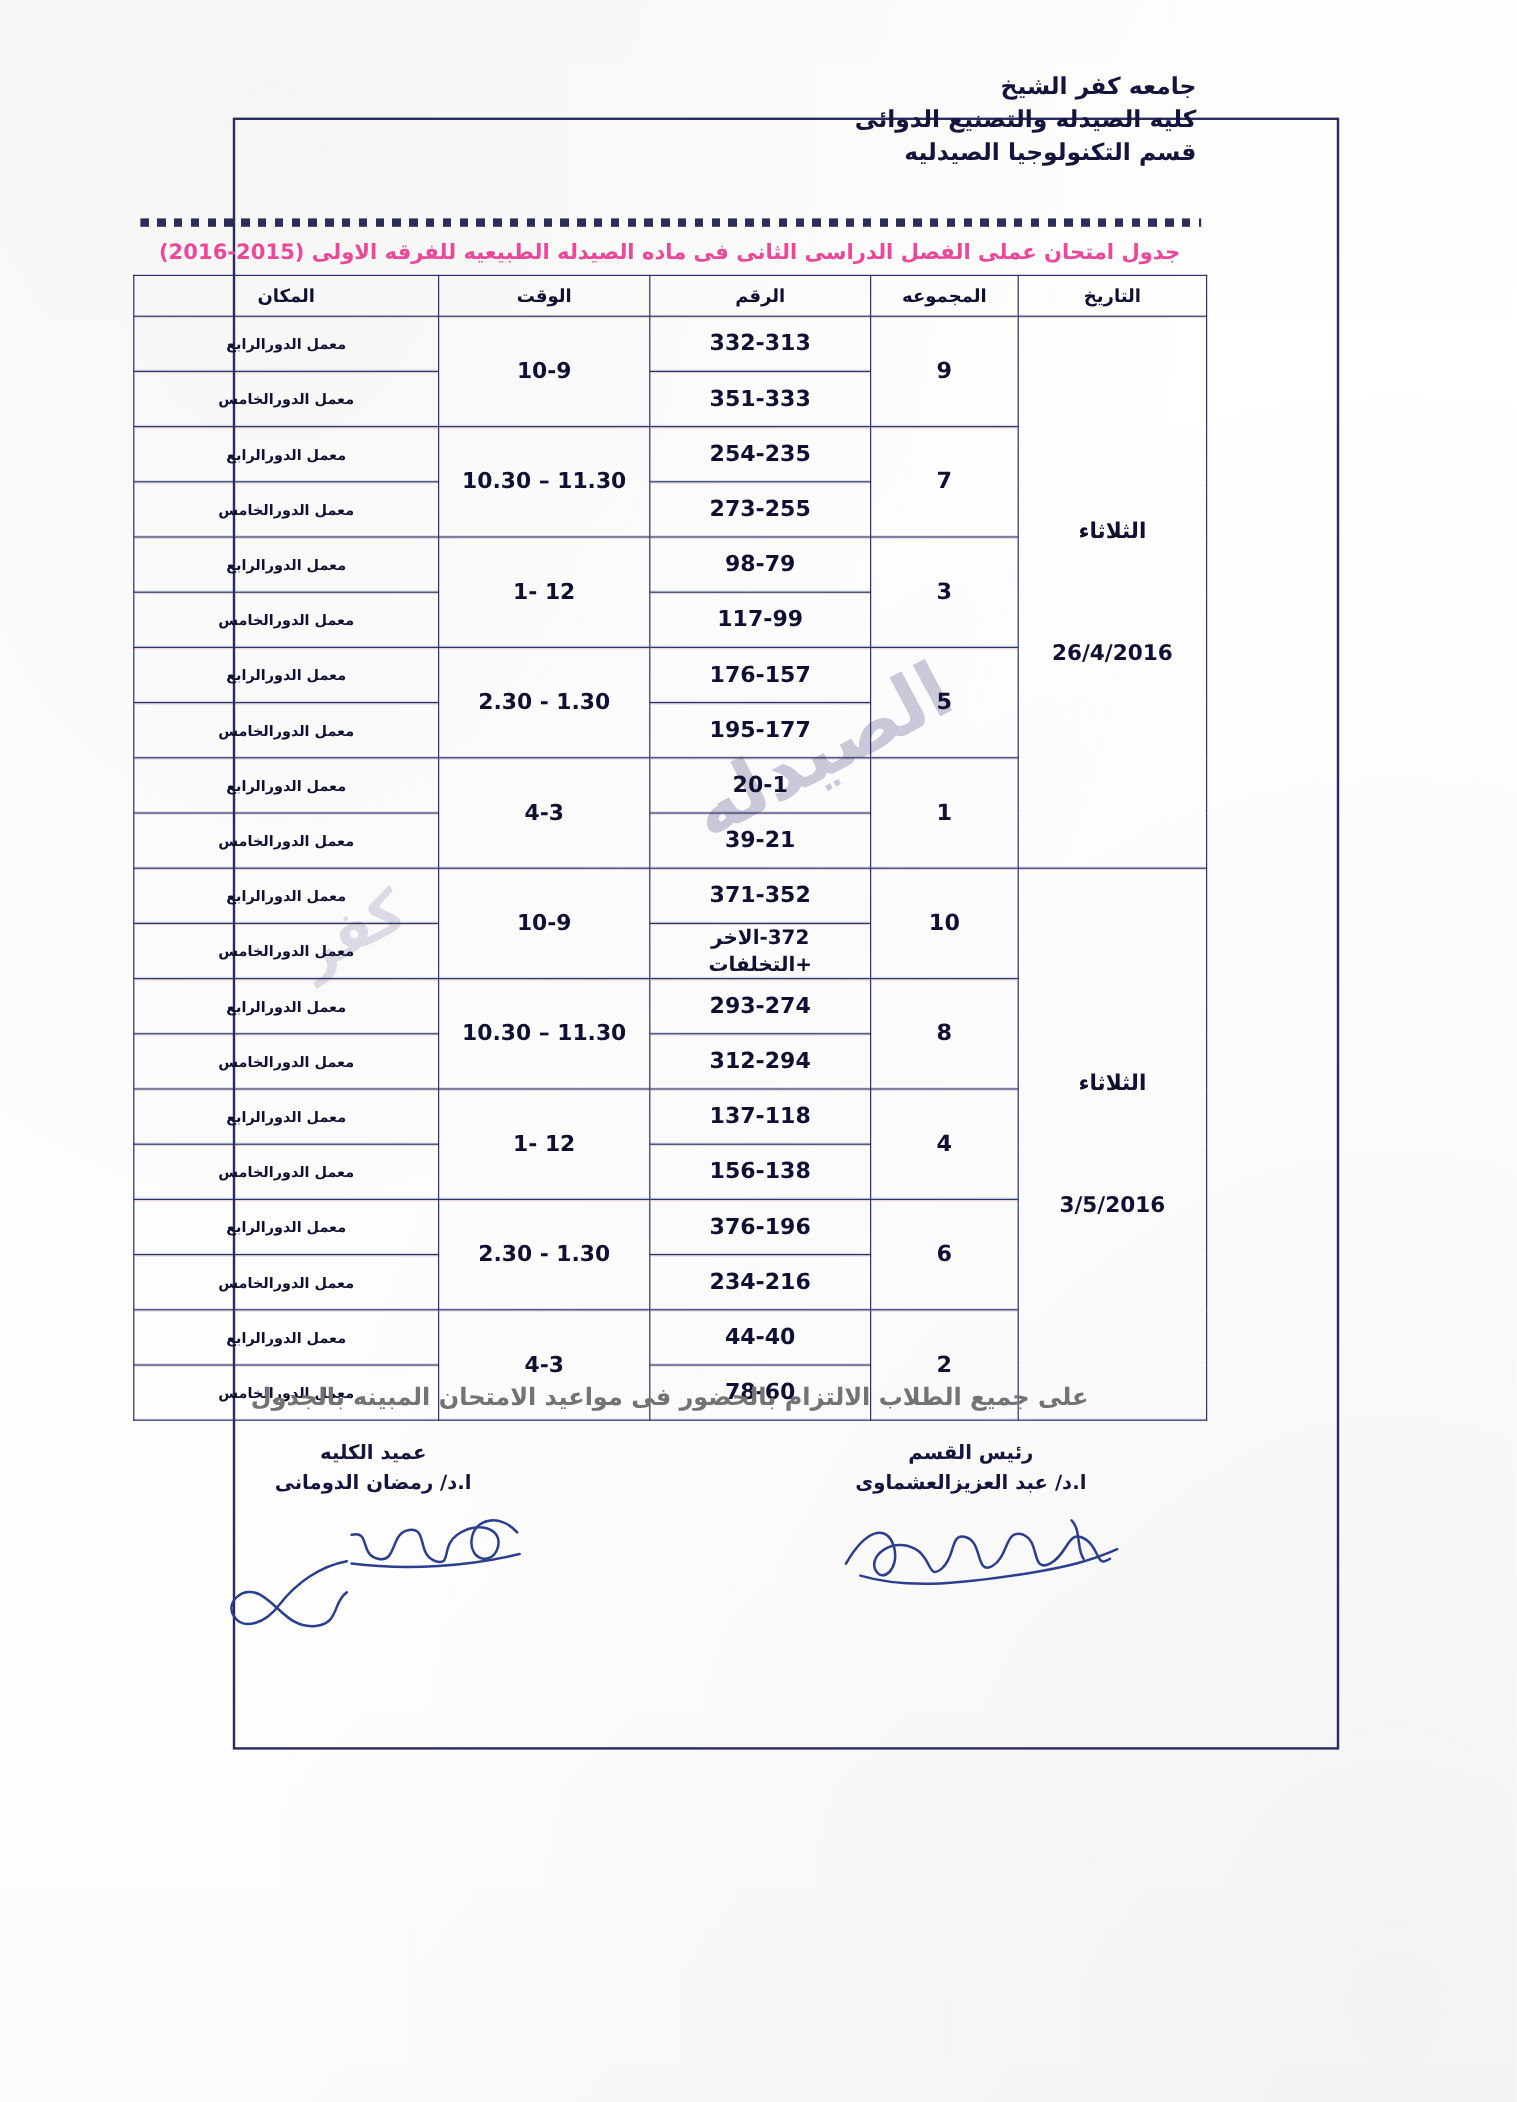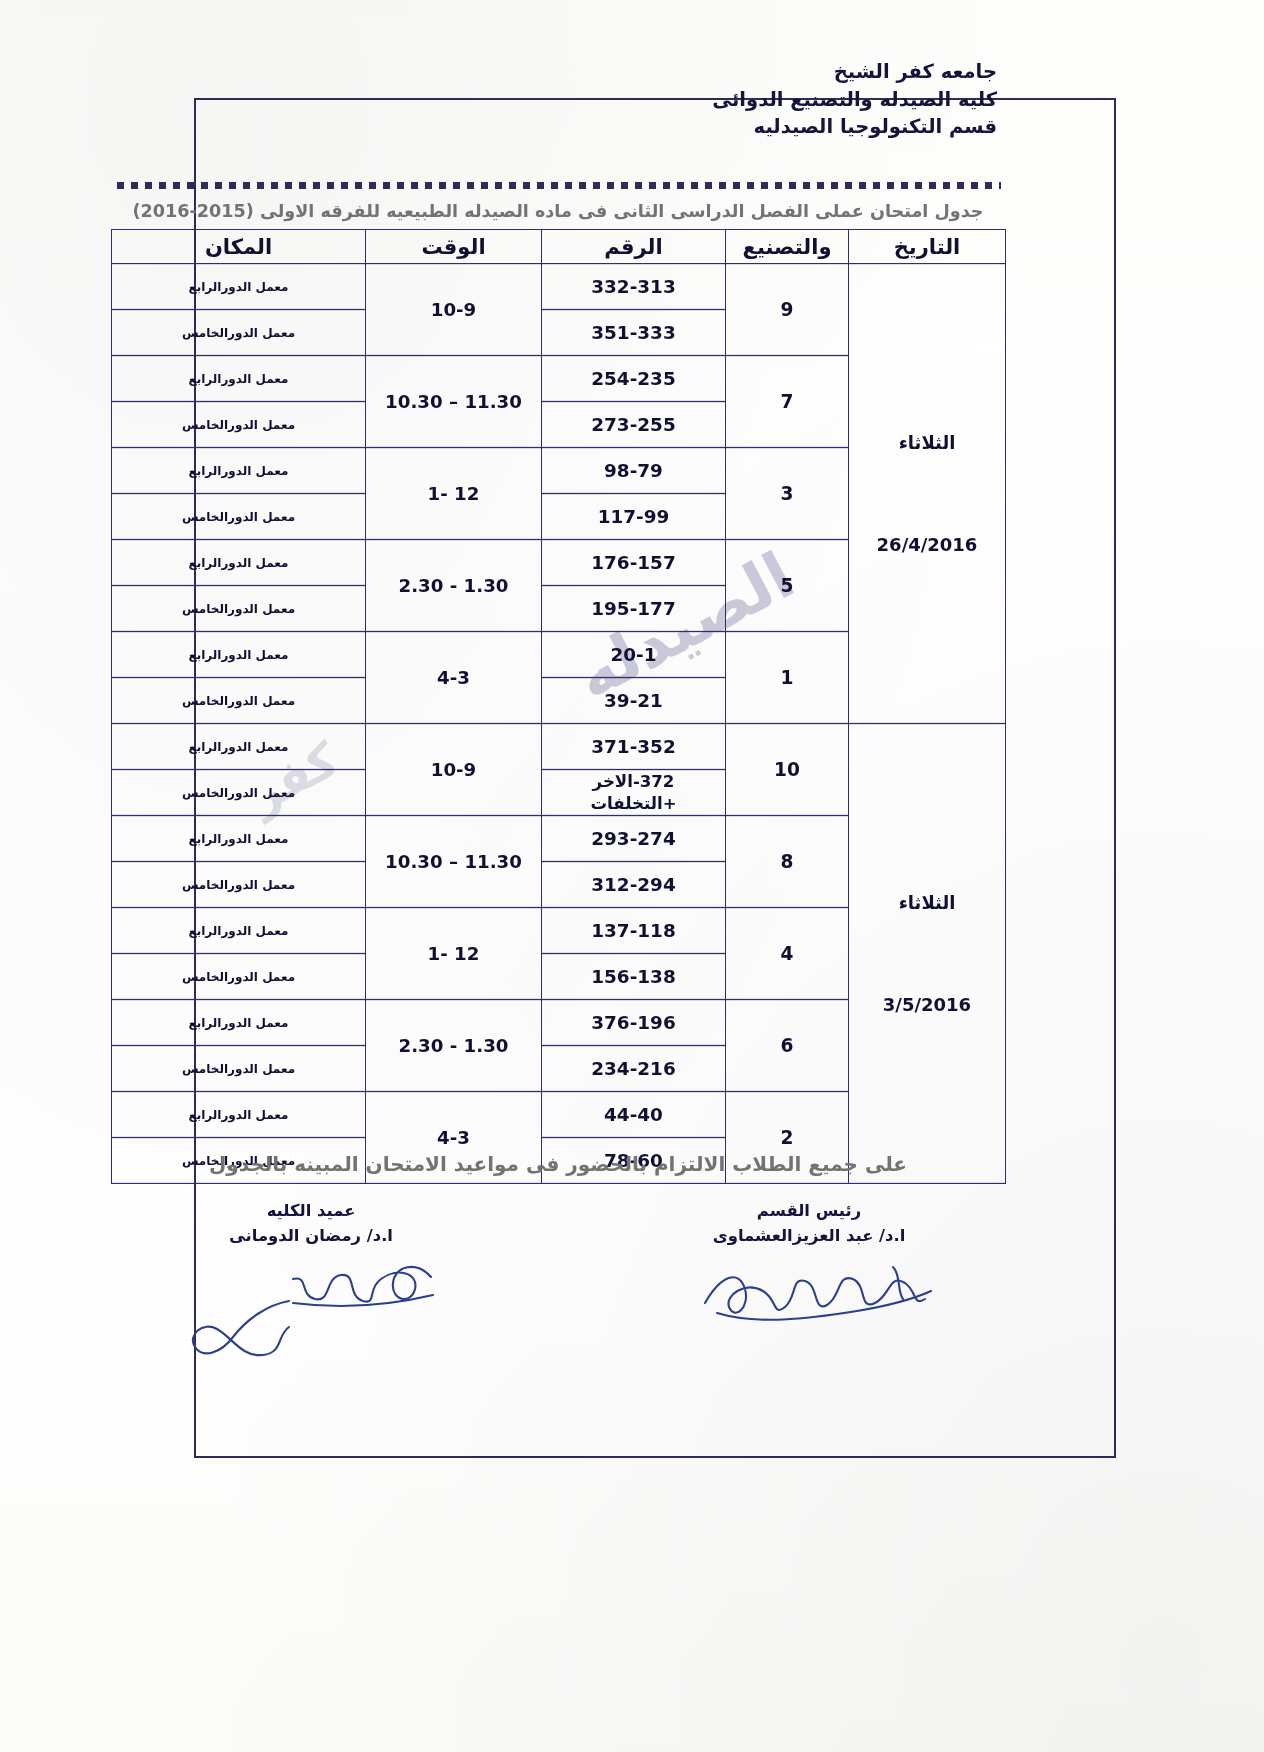--- a/index.html
+++ b/index.html
@@ -50,21 +50,21 @@
     background-image:repeating-linear-gradient(to right,
       #1b1b4b 0px,#1b1b4b 7px, rgba(255,255,255,0) 7px, rgba(255,255,255,0) 14px);
     opacity:.92;
   }
   .doc-title{
     position:absolute;
     left:14px;right:14px;top:152px;
     text-align:center;
     font-size:17.6px;
     font-weight:bold;
-    color:#737373;
+    color:#ec4899;
     white-space:nowrap;
   }
   
   table.sched{
     position:absolute;
     left:14px;top:180px;
     width:894px;
     border-collapse:collapse;
     table-layout:fixed;
     direction:rtl;
@@ -73,21 +73,21 @@
     border:1.15px solid #2e2e6a;
     padding:0;
     text-align:center;
     vertical-align:middle;
     color:#101032;
     font-weight:bold;
     background:transparent;
   }
   
   table.sched td{box-shadow:inset 0 1px 0 rgba(150,40,40,.18), inset 0 -1px 0 rgba(30,90,160,.16);}
-  th.h{height:33px;font-size:21px;}
+  th.h{height:33px;font-size:15px;}
   col.c-date{width:157px;}
   col.c-grp{width:123px;}
   col.c-num{width:184px;}
   col.c-time{width:176px;}
   col.c-place{width:254px;}
   td.place{font-size:12px;height:45px;}
   td.num{font-size:18.4px;}
   td.time{font-size:18.2px;}
   td.grp{font-size:18.6px;}
   td.date{font-size:18px;line-height:3.1;}
@@ -163,21 +163,21 @@
     <colgroup>
       <col class="c-date">
         <col class="c-grp">
         <col class="c-num">
         <col class="c-time">
         <col class="c-place">
     </colgroup>
     <thead>
       <tr>
         <th class="h">التاريخ</th>
-        <th class="h">والتصنيع</th>
+        <th class="h">المجموعه</th>
         <th class="h">الرقم</th>
         <th class="h">الوقت</th>
         <th class="h">المكان</th>
       </tr>
     </thead>
 
     <tbody>
 
       <tr>
         <td class="date" rowspan="10">

